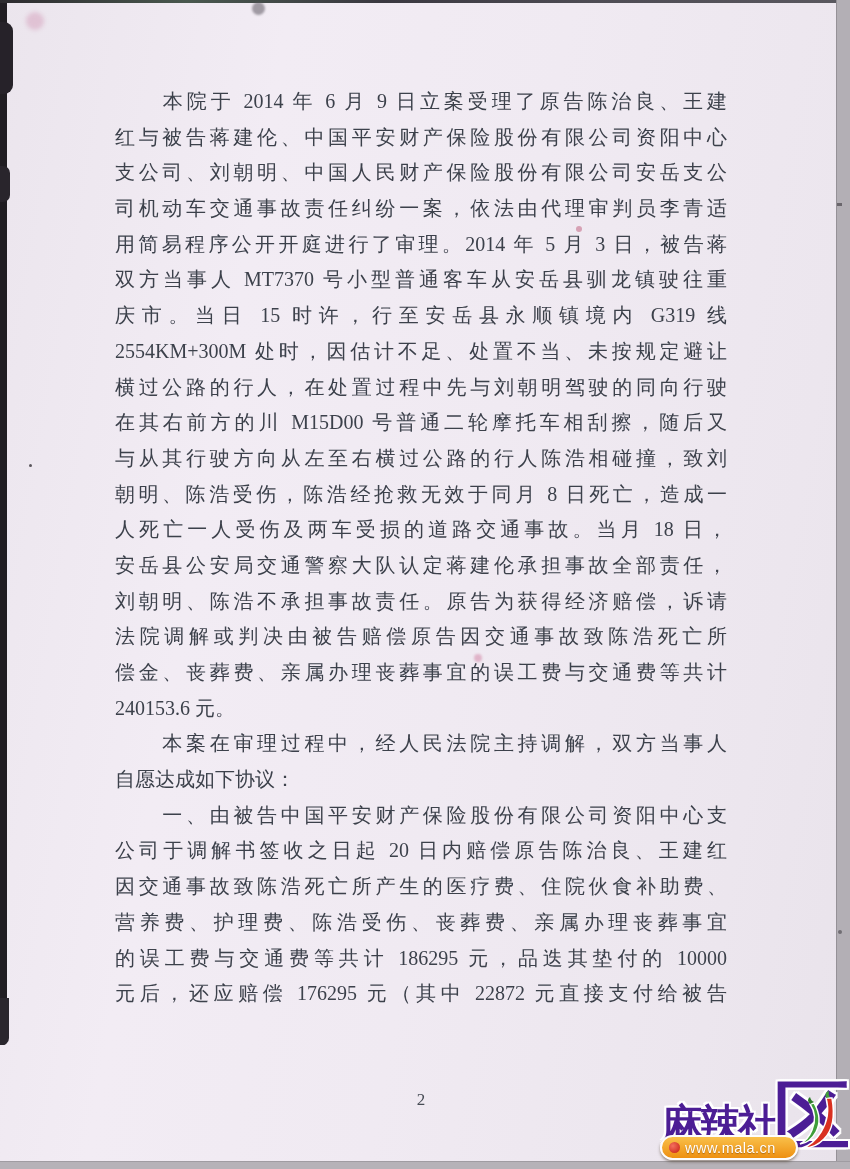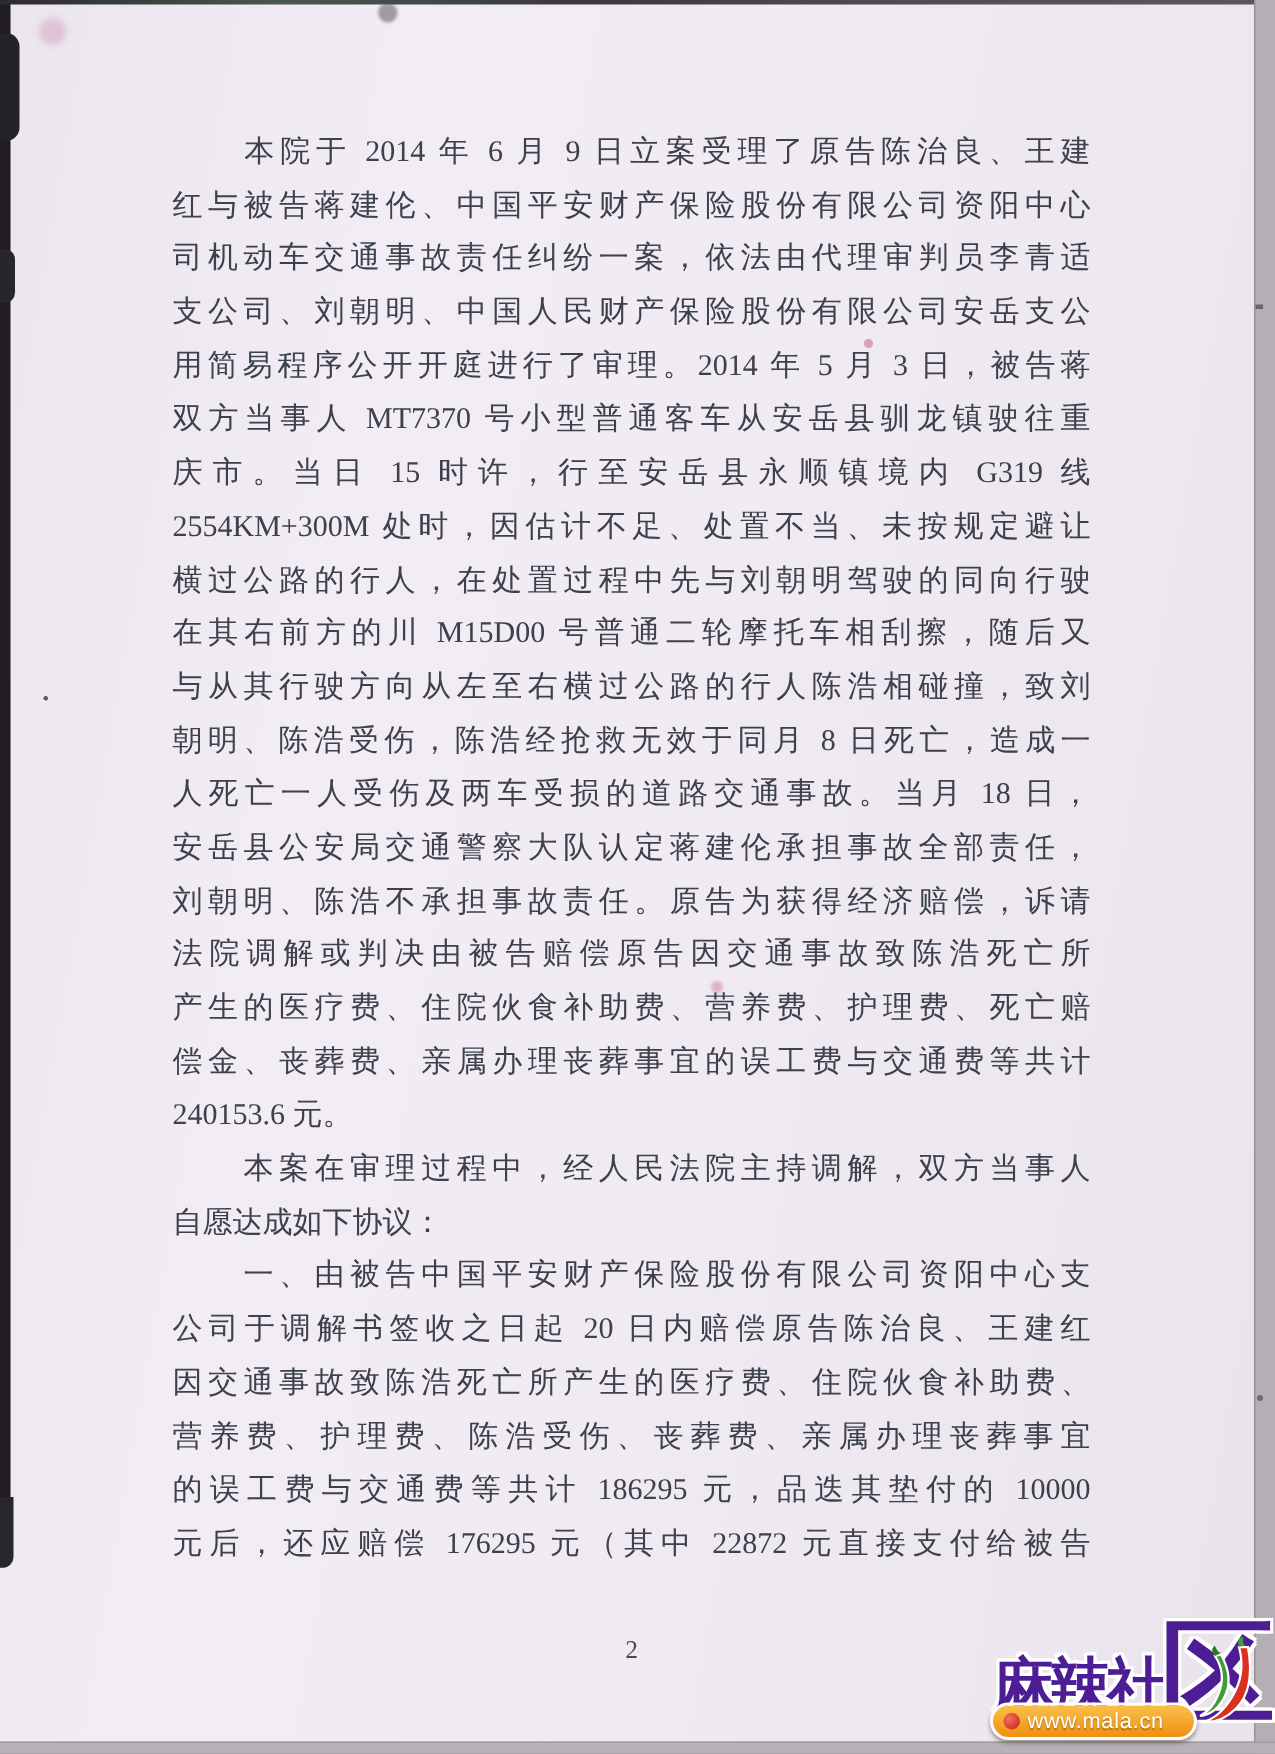--- a/index.html
+++ b/index.html
@@ -65,35 +65,34 @@
     text-shadow:0 1px 1px rgba(120,70,0,.55);white-space:nowrap;}
 </style>
 </head>
 <body>
 
 <div id="scan">
   <div id="paper">
     <div id="doc-body">
         <div class="line">　　本院于 2014 年 6 月 9 日立案受理了原告陈治良、王建</div>
         <div class="line">红与被告蒋建伦、中国平安财产保险股份有限公司资阳中心</div>
+        <div class="line">支公司、刘朝明、中国人民财产保险股份有限公司安岳支公</div>
         <div class="line">司机动车交通事故责任纠纷一案，依法由代理审判员李青适</div>
-        <div class="line">支公司、刘朝明、中国人民财产保险股份有限公司安岳支公</div>
         <div class="line">用简易程序公开开庭进行了审理。2014 年 5 月 3 日，被告蒋</div>
         <div class="line">双方当事人 MT7370 号小型普通客车从安岳县驯龙镇驶往重</div>
         <div class="line">庆市。当日 15 时许，行至安岳县永顺镇境内 G319 线</div>
         <div class="line">2554KM+300M 处时，因估计不足、处置不当、未按规定避让</div>
         <div class="line">横过公路的行人，在处置过程中先与刘朝明驾驶的同向行驶</div>
         <div class="line">在其右前方的川 M15D00 号普通二轮摩托车相刮擦，随后又</div>
         <div class="line">与从其行驶方向从左至右横过公路的行人陈浩相碰撞，致刘</div>
         <div class="line">朝明、陈浩受伤，陈浩经抢救无效于同月 8 日死亡，造成一</div>
         <div class="line">人死亡一人受伤及两车受损的道路交通事故。当月 18 日，</div>
         <div class="line">安岳县公安局交通警察大队认定蒋建伦承担事故全部责任，</div>
         <div class="line">刘朝明、陈浩不承担事故责任。原告为获得经济赔偿，诉请</div>
         <div class="line">法院调解或判决由被告赔偿原告因交通事故致陈浩死亡所</div>
-        <div class="line">产生的医疗费、住院伙食补助费、营养费、护理费、死亡赔</div>
         <div class="line">偿金、丧葬费、亲属办理丧葬事宜的误工费与交通费等共计</div>
         <div class="line para-end">240153.6 元。</div>
         <div class="line">　　本案在审理过程中，经人民法院主持调解，双方当事人</div>
         <div class="line para-end">自愿达成如下协议：</div>
         <div class="line">　　一、由被告中国平安财产保险股份有限公司资阳中心支</div>
         <div class="line">公司于调解书签收之日起 20 日内赔偿原告陈治良、王建红</div>
         <div class="line">因交通事故致陈浩死亡所产生的医疗费、住院伙食补助费、</div>
         <div class="line">营养费、护理费、陈浩受伤、丧葬费、亲属办理丧葬事宜</div>
         <div class="line">的误工费与交通费等共计 186295 元，品迭其垫付的 10000</div>
         <div class="line">元后，还应赔偿 176295 元（其中 22872 元直接支付给被告</div>

